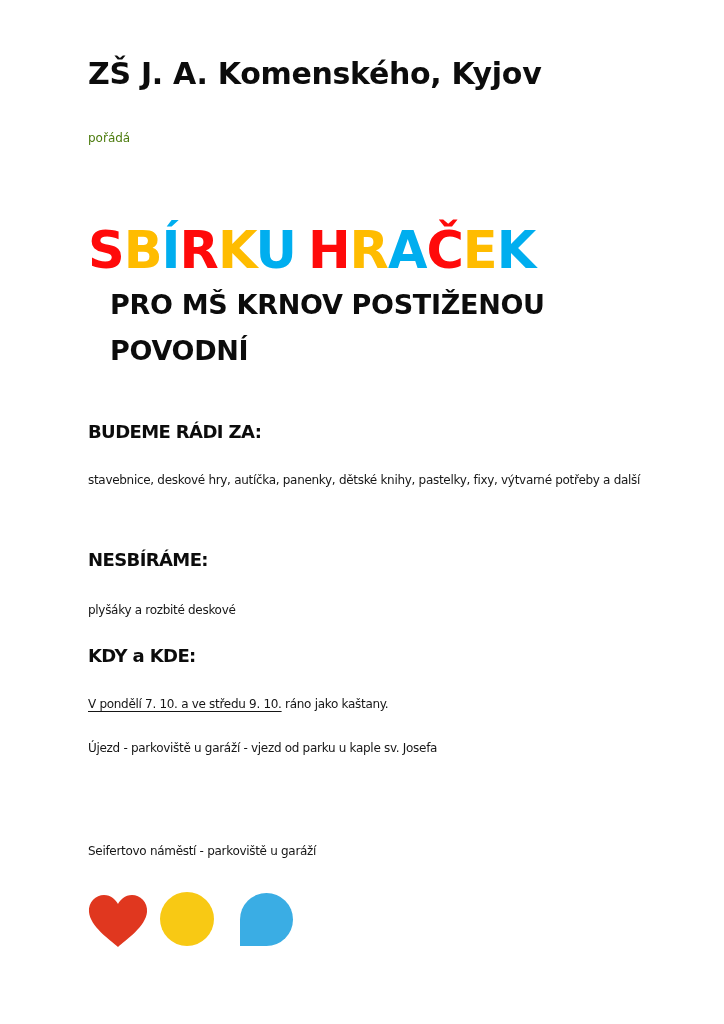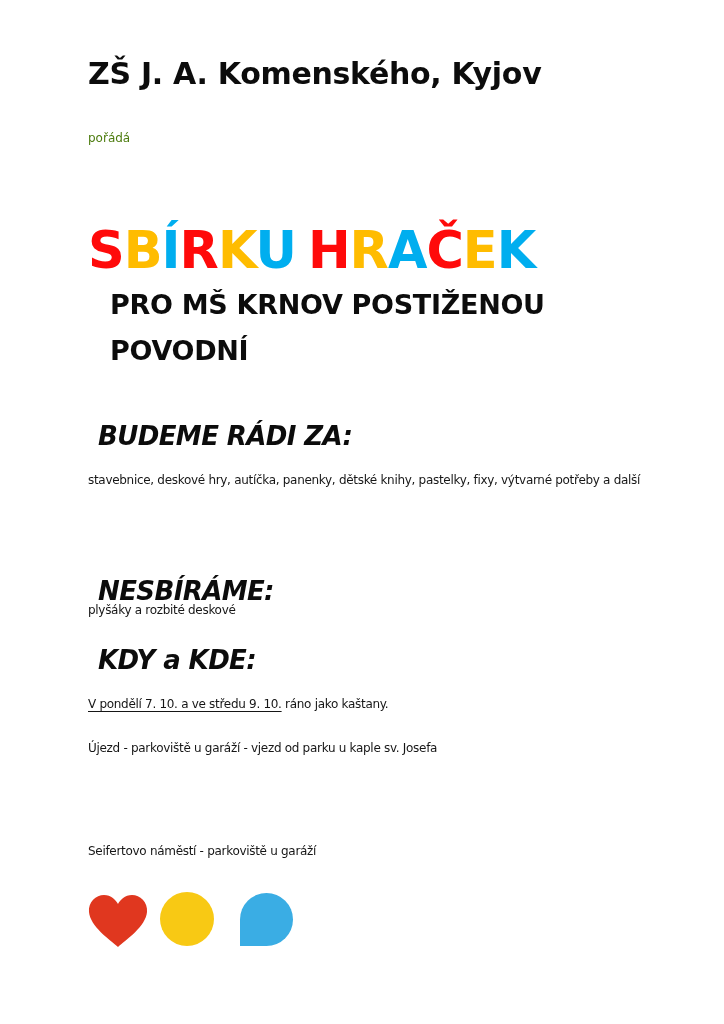--- a/index.html
+++ b/index.html
@@ -58,27 +58,26 @@
       width: 520px;
       font-size: 27px;
       font-weight: bold;
       line-height: 46px;
       letter-spacing: -0.3px;
       color: #0c0c0c;
       margin-left: 22px;
     }
     .section-head {
       position: absolute;
-      left: 10px;
-      font-size: 26px;
+      left: 0;
+      font-size: 18px;
       font-weight: bold;
       letter-spacing: -0.6px;
       color: #0c0c0c;
       white-space: nowrap;
-      font-style: italic;
     }
     .body-text {
       position: absolute;
       left: 0;
       font-size: 12px;
       line-height: 35px;
       color: #161616;
       letter-spacing: -0.3px;
     }
     .underlined { text-decoration: underline; text-underline-offset: 3px; text-align: right; }
@@ -113,21 +112,21 @@
     </span><span class="gap"></span><span class="word">
       <span style="color: rgb(255, 10, 10);">H</span><span style="color: rgb(255, 188, 0);">R</span><span style="color: rgb(0, 174, 239);">A</span><span style="color: rgb(255, 10, 10);">Č</span><span style="color: rgb(255, 188, 0);">E</span><span style="color: rgb(0, 174, 239);">K</span>
     </span>
   </div>
 
   <div class="subtitle">PRO MŠ KRNOV POSTIŽENOU POVODNÍ</div>
 
   <div class="section-head" style="top:421px;">BUDEME RÁDI ZA:</div>
   <div class="body-text" style="top:463px; width:560px;">stavebnice, deskové hry, autíčka, panenky, dětské knihy, pastelky, fixy, výtvarné potřeby a další</div>
 
-  <div class="section-head" style="top:549px;margin-top:27px;">NESBÍRÁME:</div>
+  <div class="section-head" style="top:549px;">NESBÍRÁME:</div>
   <div class="body-text" style="top:593px;">plyšáky a rozbité deskové</div>
 
   <div class="section-head" style="top:645px;">KDY a KDE:</div>
   <div class="body-text" style="top:687px; white-space:nowrap;"><span class="underlined">V pondělí 7. 10. a ve středu 9. 10.</span><span> ráno jako kaštany.</span></div>
   <div class="body-text" style="top:731px; width:520px;">Újezd - parkoviště u garáží - vjezd od parku u kaple sv. Josefa</div>
   <div class="body-text" style="top:834px;">Seifertovo náměstí - parkoviště u garáží</div>
 </div>
 
 <div class="icons">
   <svg class="icon-heart" viewBox="0 0 60 54">

